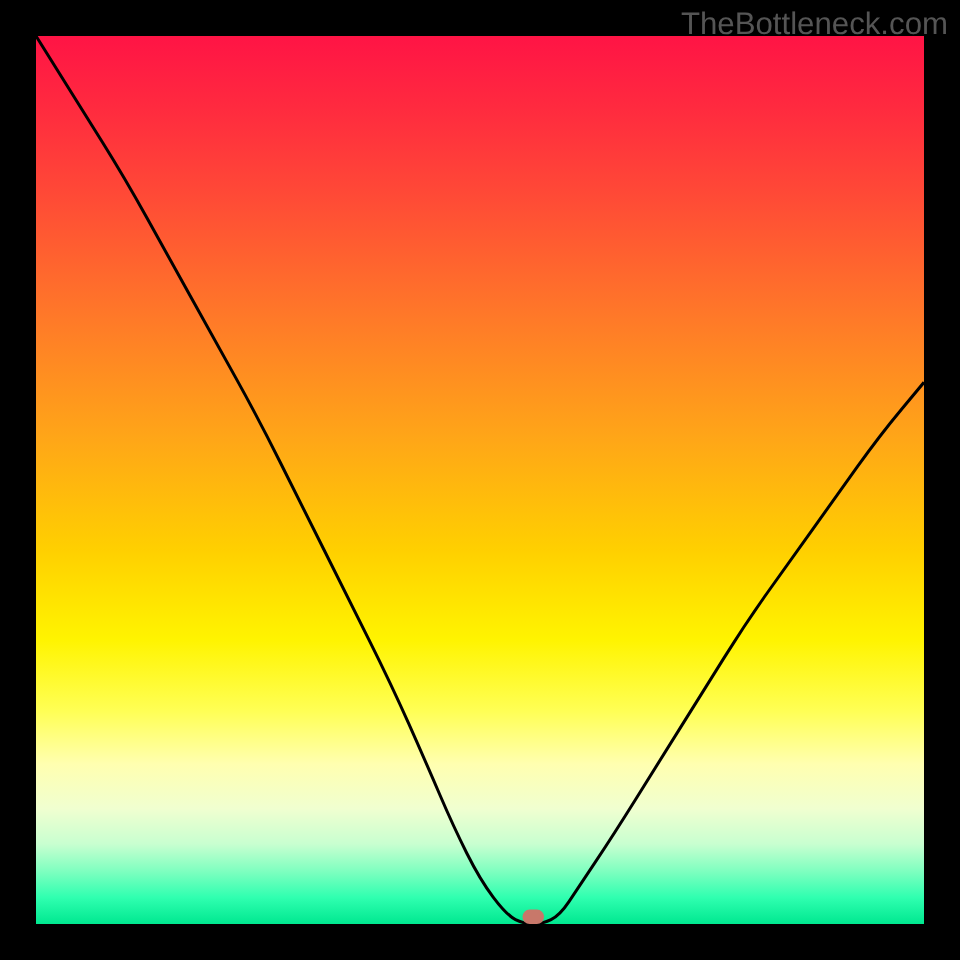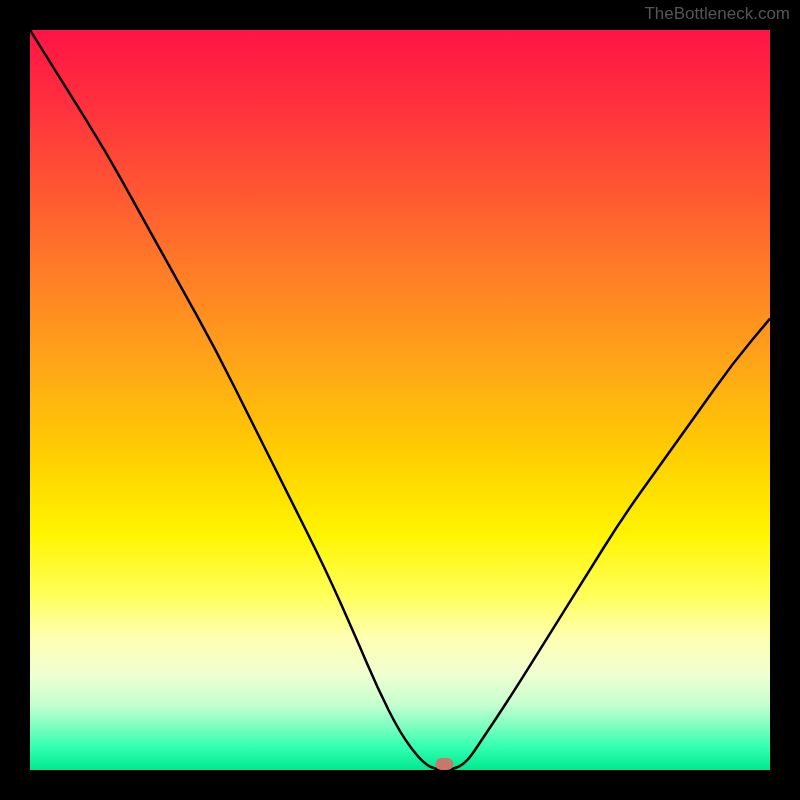--- a/index.html
+++ b/index.html
@@ -9,21 +9,21 @@
     height: 800px;
     background: #000;
     position: relative;
     font-family: Arial, Helvetica, sans-serif;
   }
   .watermark {
     position: absolute;
     top: 4px;
     right: 10px;
     color: #555;
-    font-size: 17px;
+    font-size: 26px;
     font-weight: 500;
     z-index: 10;
   }
   .plot-area {
     position: absolute;
     left: 30px;
     top: 30px;
     width: 740px;
     height: 740px;
     overflow: hidden;

